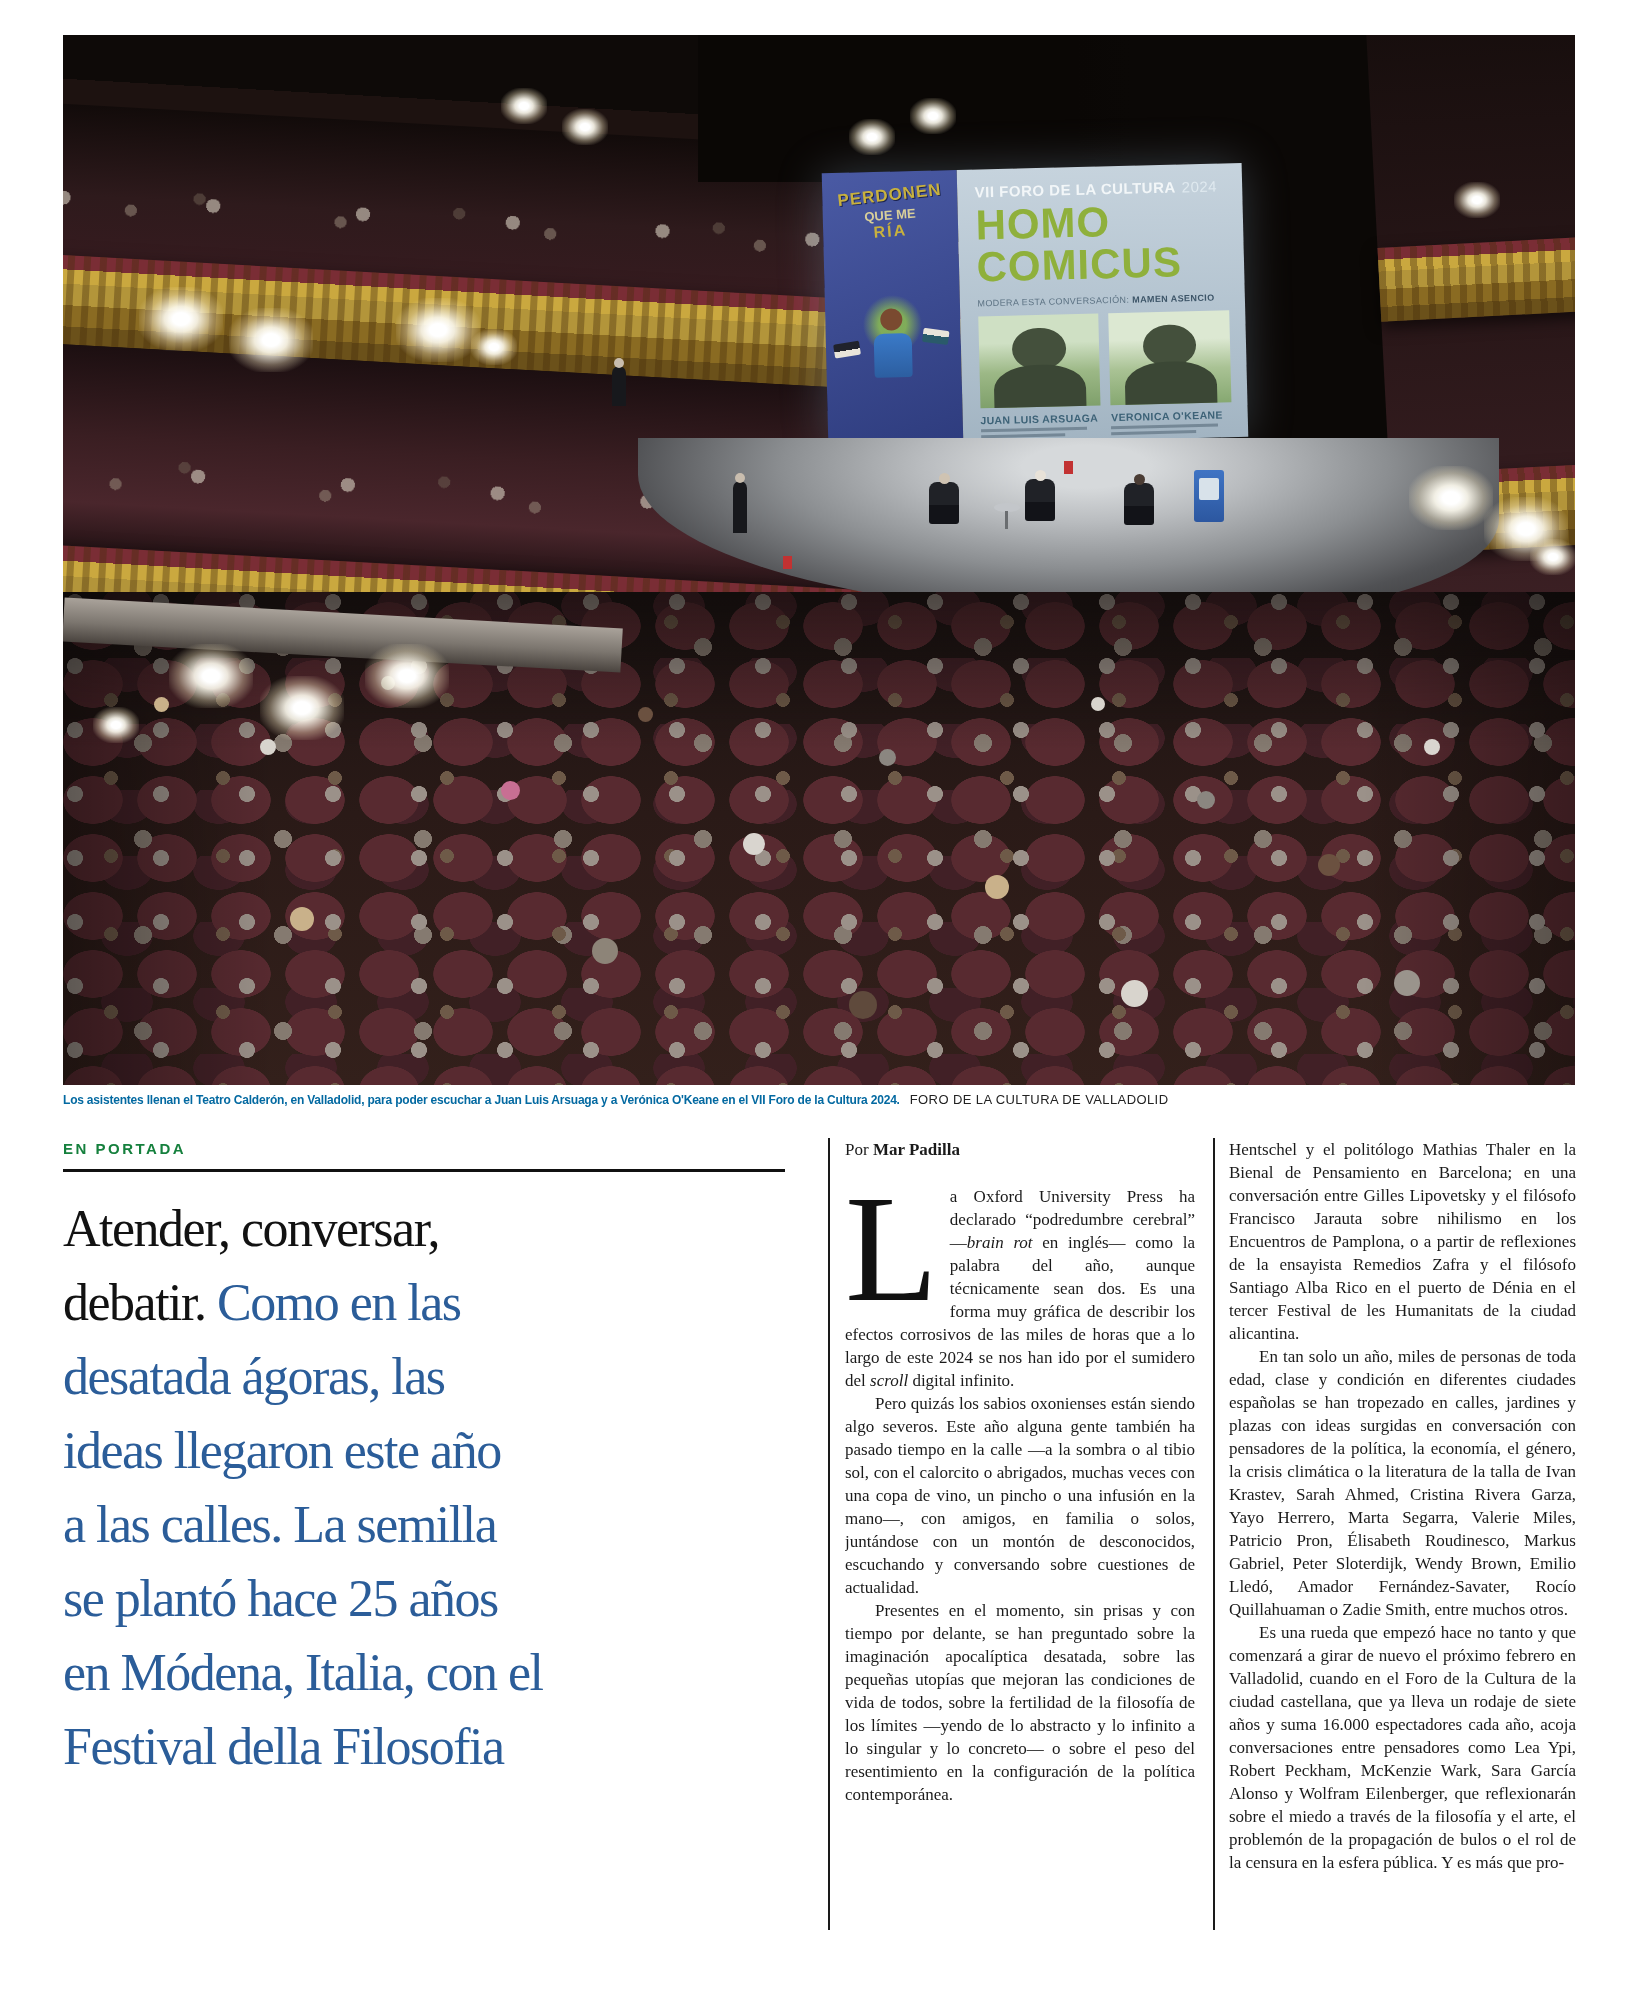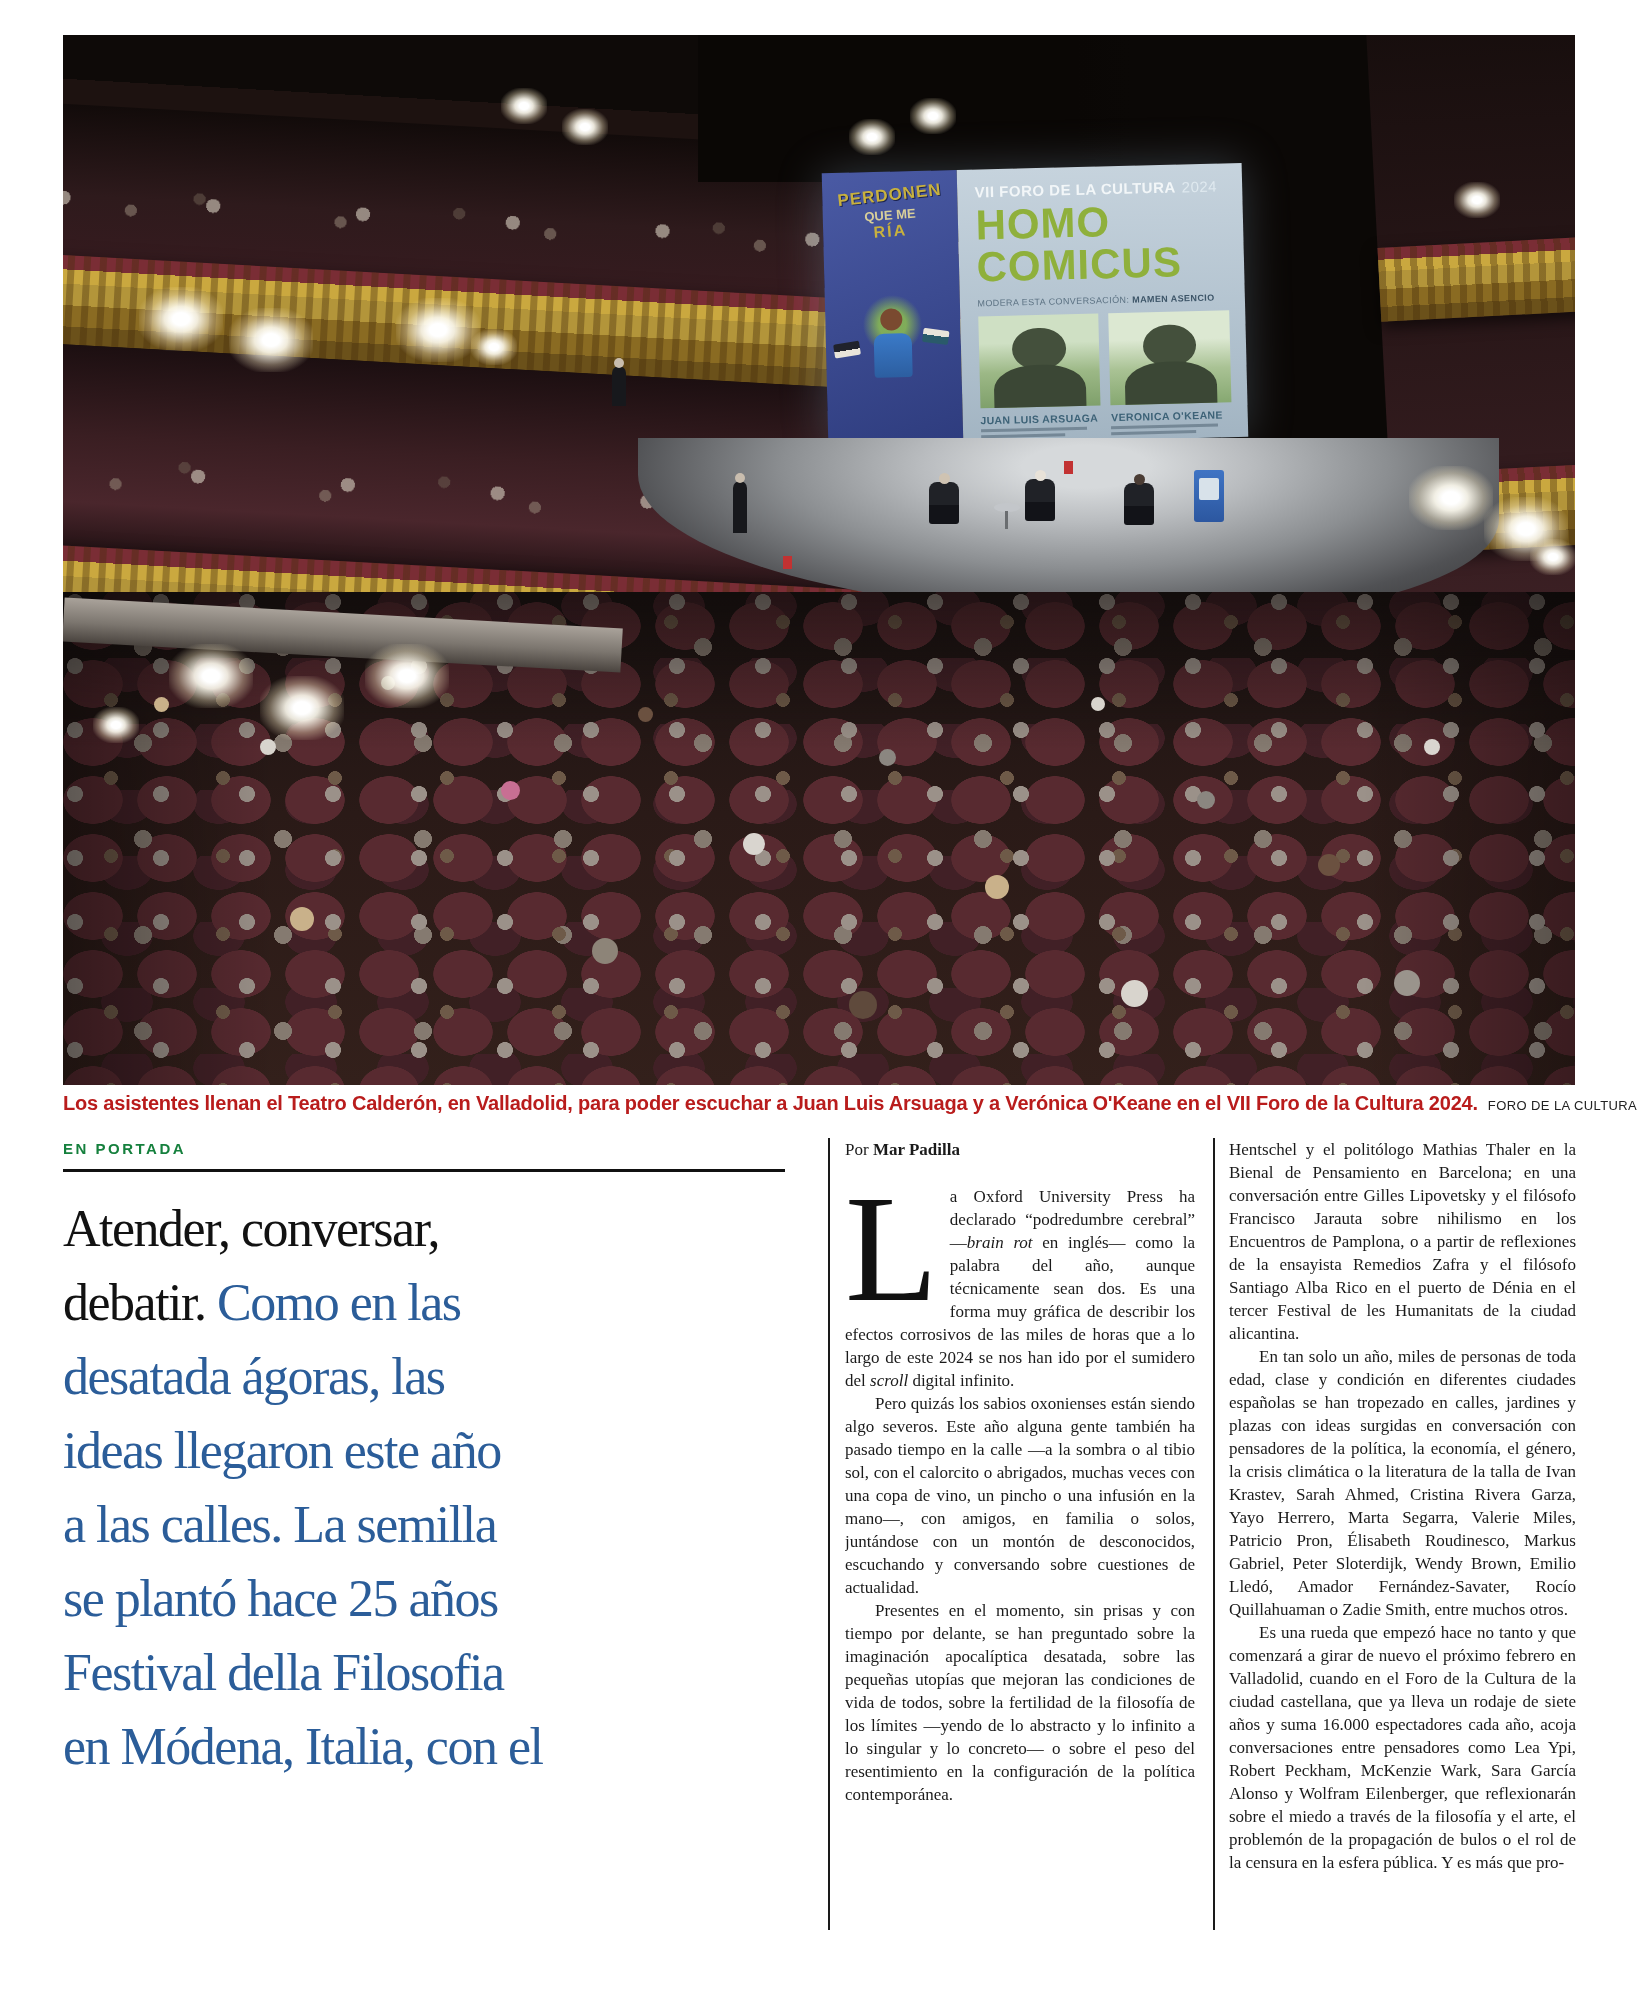--- a/index.html
+++ b/index.html
@@ -126,21 +126,21 @@
     background:linear-gradient(180deg,#a9a29a,#7c766f 55%,#4a443f);}
 
   
   .glow{position:absolute;width:84px;height:64px;pointer-events:none;
     background:radial-gradient(ellipse at center,#ffffff 0 14%,rgba(255,252,240,.9) 28%,rgba(255,240,200,.35) 55%,transparent 76%);}
   .glow.sm{width:46px;height:36px;}
 
   
   .caption-row{position:absolute;left:63px;top:1092px;width:1512px;
     font-family:"Liberation Sans",sans-serif;display:flex;align-items:baseline;gap:10px;}
-  .caption-main{font-weight:bold;font-size:20px;color:#b91c1c;letter-spacing:-.2px;white-space:nowrap;}
+  .caption-main{font-weight:bold;font-size:12px;color:#0369a1;letter-spacing:-.2px;white-space:nowrap;}
   .caption-credit{font-size:13px;color:#222;letter-spacing:.4px;white-space:nowrap;}
 
   
   .kicker{position:absolute;left:63px;top:1140px;font-family:"Liberation Sans",sans-serif;
     font-weight:bold;font-size:15px;letter-spacing:2.5px;color:#15803d;}
   .kicker-rule{position:absolute;left:63px;top:1169px;width:722px;height:3px;background:#111;}
 
   
   .headline{position:absolute;left:63px;top:1192px;width:772px;
     font-family:"Liberation Serif",serif;font-size:52px;line-height:74px;letter-spacing:-1.5px;
@@ -288,22 +288,22 @@
   <div class="kicker">EN PORTADA</div>
   <div class="kicker-rule"></div>
 
   <h1 class="headline" style="margin:0;font-weight:400;">
     <span class="hl-line"><span>Atender, conversar,</span><span class="blue"></span></span>
     <span class="hl-line"><span>debatir. </span><span class="blue">Como en las</span></span>
     <span class="hl-line"><span></span><span class="blue">desatada ágoras, las</span></span>
     <span class="hl-line"><span></span><span class="blue">ideas llegaron este año</span></span>
     <span class="hl-line"><span></span><span class="blue">a las calles. La semilla</span></span>
     <span class="hl-line"><span></span><span class="blue">se plantó hace 25 años</span></span>
+    <span class="hl-line"><span></span><span class="blue">en Módena, Italia, con el</span></span>
     <span class="hl-line"><span></span><span class="blue">Festival della Filosofia</span></span>
-    <span class="hl-line"><span></span><span class="blue">en Módena, Italia, con el</span></span>
   </h1>
 
   <div class="vrule v1"></div>
   <div class="vrule v2"></div>
 
   <div class="col c1">
     <div class="byline">
       <span>Por </span><b>Mar Padilla</b>
     </div>
     <p class="para">

